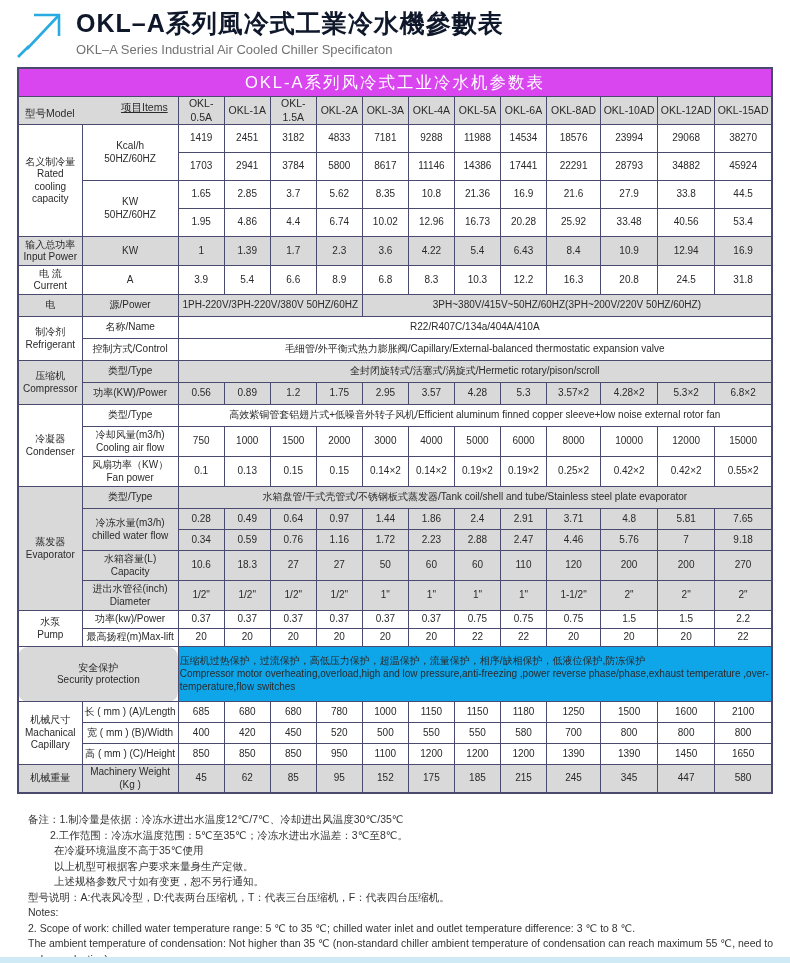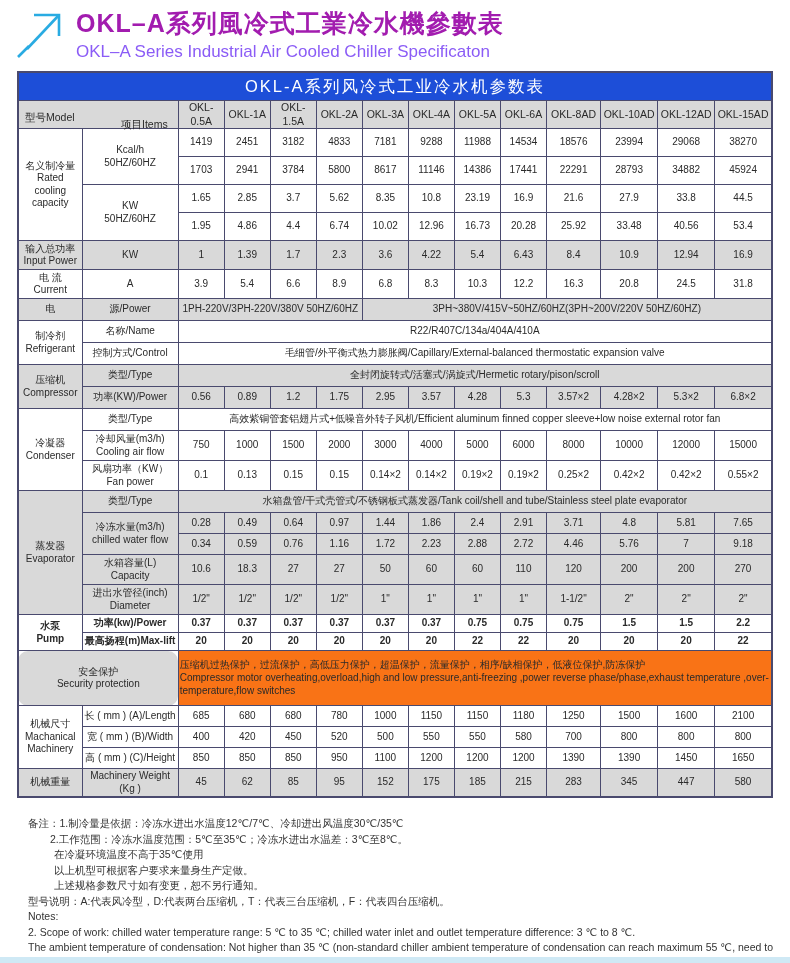--- a/index.html
+++ b/index.html
@@ -5,46 +5,46 @@
   html,body{margin:0;padding:0;}
   body{
     width:790px;height:963px;position:relative;background:#ffffff;
     font-family:"Liberation Sans","DejaVu Sans",sans-serif;color:#222;
     overflow:hidden;
   }
   
   .page-header{display:flex;align-items:flex-start;padding:6px 0 0 14px;}
   .logo{width:52px;height:52px;flex:0 0 52px;}
   .titles{margin-left:10px;}
-  .title-zh{font-size:25px;font-weight:600;letter-spacing:1px;color:#a21caf;margin:1px 0 0;}
-  .title-en{font-size:17px;font-weight:400;color:#8b5cf6;margin:2px 0 0;}
+  .title-zh{font-size:25px;font-weight:600;letter-spacing:1px;color:#0f172a;margin:1px 0 0;}
+  .title-en{font-size:13px;font-weight:400;color:#737373;margin:2px 0 0;}
   
   table.spec{
     border-collapse:collapse;table-layout:fixed;width:756px;margin:9px 0 0 17px;
     font-size:10px;text-align:center;border:2px solid #4a4a6e;color:#2a2a2a;
   }
   table.spec td{border:1px solid #4a4a6e;padding:0 1px;line-height:1.25;}
-  tr.r-banner td{background:#1d4ed8;color:#fff;font-size:16.5px;height:27px;letter-spacing:2px;font-weight:400;}
+  tr.r-banner td{background:#d946ef;color:#fff;font-size:16.5px;height:27px;letter-spacing:2px;font-weight:400;}
   tr.r-models td{background:#d9d9d9;height:27px;font-size:10.5px;}
   .band td{background:#d9d9d9;}
   td.band-cell{background:#d9d9d9;border-radius:10px;}
   .lbl2 span{display:block;}
   .h27 td{height:27px;} .h28 td{height:28px;} .h21 td{height:21px;}
-  .h29 td{height:29px;} .h20 td{height:20px;} .h17 td{height:17px;font-weight:bold;}
+  .h29 td{height:29px;} .h20 td{height:20px;} .h17 td{height:17px;}
   .h54 td{height:54px;}
   td.corner{
     position:relative;
     background:
       linear-gradient(to bottom right,
         transparent calc(50% - 0.6px), #4a4a6e calc(50% - 0.6px),
         #4a4a6e calc(50% + 0.6px), transparent calc(50% + 0.6px)) #d9d9d9;
   }
   td.corner .c-model{position:absolute;left:6px;bottom:4px;}
-  td.corner .c-items{position:absolute;right:10px;top:17px;}
-  td.sec-content{text-align:left;padding:3px 8px;background:#f97316;font-size:10px;}
+  td.corner .c-items{position:absolute;right:10px;top:4px;text-decoration:underline;}
+  td.sec-content{text-align:left;padding:3px 8px;background:#0ea5e9;font-size:10px;}
   td.sec-content div{margin:1px 0;}
   
   .notes{margin:18px 0 0 28px;font-size:10.5px;line-height:15.5px;color:#333;}
   .notes .ind1{padding-left:22px;}
   .notes .ind2{padding-left:26px;}
   
   .footer-strip{position:absolute;left:0;right:0;bottom:0;height:6px;background:#cfe9f5;}
 </style>
 </head>
 <body>
@@ -145,21 +145,21 @@
     <td rowspan="2" class="lbl2">
       <span>KW</span>
           <span>50HZ/60HZ</span>
     </td>
   <td>1.65</td>
         <td>2.85</td>
         <td>3.7</td>
         <td>5.62</td>
         <td>8.35</td>
         <td>10.8</td>
-        <td>23.19</td>
+        <td>21.36</td>
         <td>16.9</td>
         <td>21.6</td>
         <td>27.9</td>
         <td>33.8</td>
         <td>44.5</td>
       </tr>
   <tr class="h27">
         <td>1.95</td>
         <td>4.86</td>
         <td>4.4</td>
@@ -330,21 +330,21 @@
         <td>7.65</td>
       </tr>
   <tr class="band h20">
         <td>0.34</td>
         <td>0.59</td>
         <td>0.76</td>
         <td>1.16</td>
         <td>1.72</td>
         <td>2.23</td>
         <td>2.88</td>
-        <td>2.72</td>
+        <td>2.47</td>
         <td>4.46</td>
         <td>5.76</td>
         <td>7</td>
         <td>9.18</td>
       </tr>
   <tr class="band h29">
     <td class="lbl2">
       <span>水箱容量(L)</span>
           <span>Capacity</span>
     </td>
@@ -423,21 +423,21 @@
     <td colspan="12" class="sec-content">
       <div>压缩机过热保护，过流保护，高低压力保护，超温保护，流量保护，相序/缺相保护，低液位保护,防冻保护</div>
       <div>Compressor motor overheating,overload,high and low pressure,anti-freezing ,power reverse phase/phase,exhaust temperature ,over-temperature,flow switches</div>
     </td>
   </tr>
 
   <tr class="h20">
     <td rowspan="3" class="lbl2">
       <span>机械尺寸</span>
           <span>Machanical</span>
-          <span>Machinery</span>
+          <span>Capillary</span>
     </td>
     <td>长 ( mm ) (A)/Length</td>
   <td>685</td>
         <td>680</td>
         <td>680</td>
         <td>780</td>
         <td>1000</td>
         <td>1150</td>
         <td>1150</td>
         <td>1180</td>
@@ -484,21 +484,21 @@
           <span>(Kg )</span>
     </td>
   <td>45</td>
         <td>62</td>
         <td>85</td>
         <td>95</td>
         <td>152</td>
         <td>175</td>
         <td>185</td>
         <td>215</td>
-        <td>283</td>
+        <td>245</td>
         <td>345</td>
         <td>447</td>
         <td>580</td>
       </tr>
 </tbody>
   </table>
 
 <div class="notes">
   <div>备注：1.制冷量是依据：冷冻水进出水温度12℃/7℃、冷却进出风温度30℃/35℃</div>
   <div class="ind1">2.工作范围：冷冻水温度范围：5℃至35℃；冷冻水进出水温差：3℃至8℃。</div>

